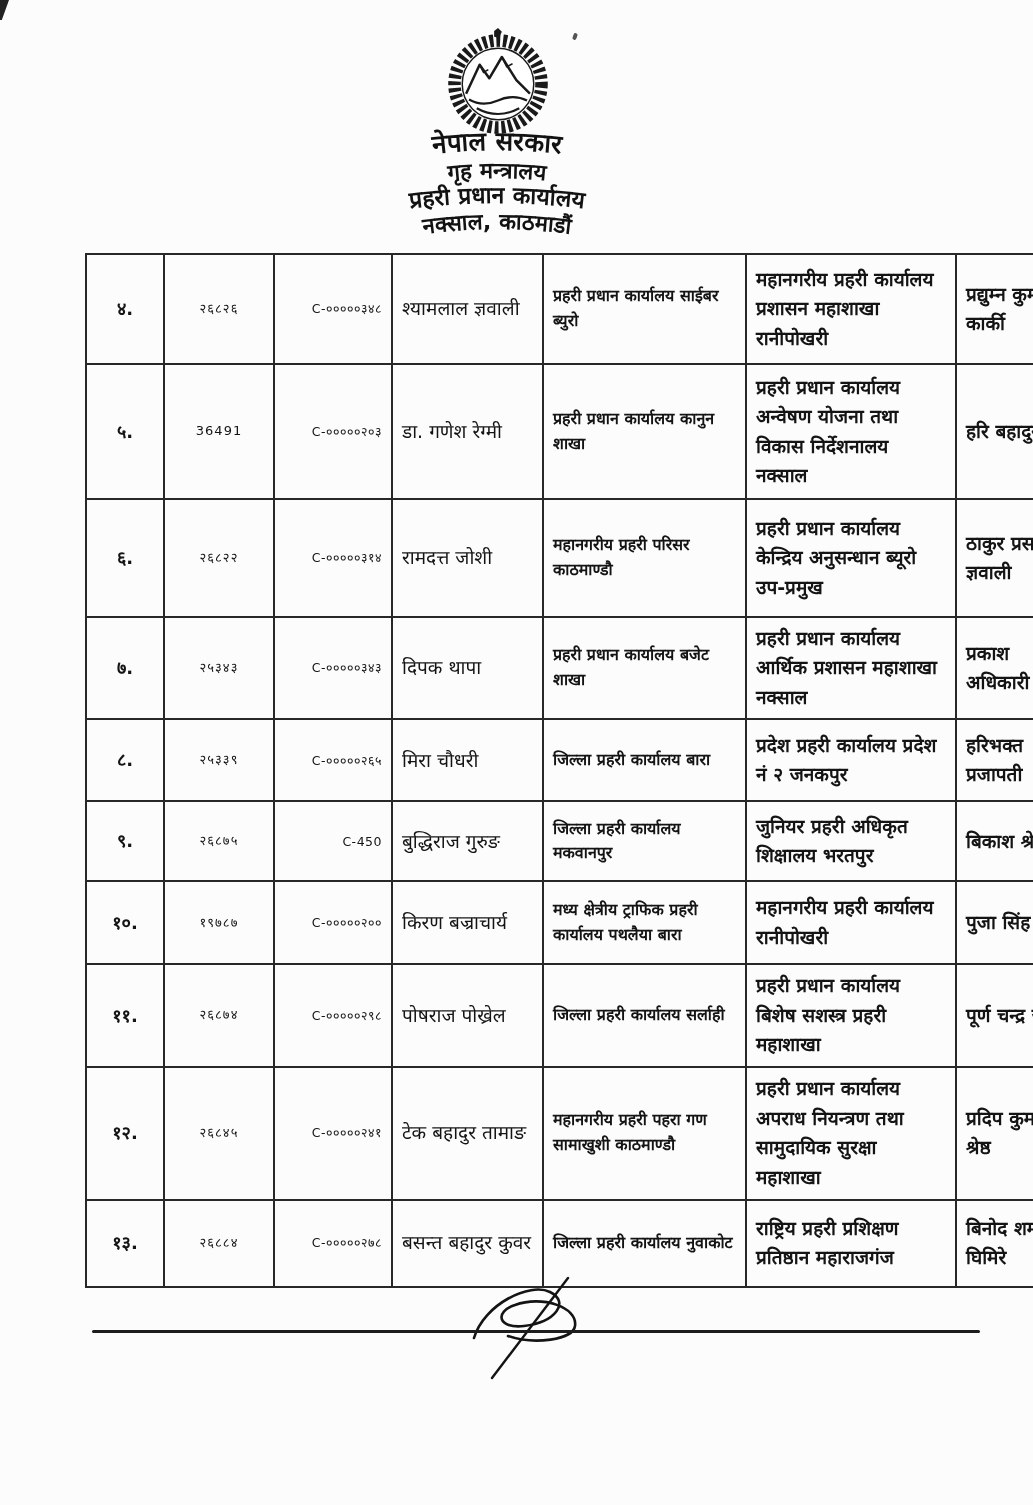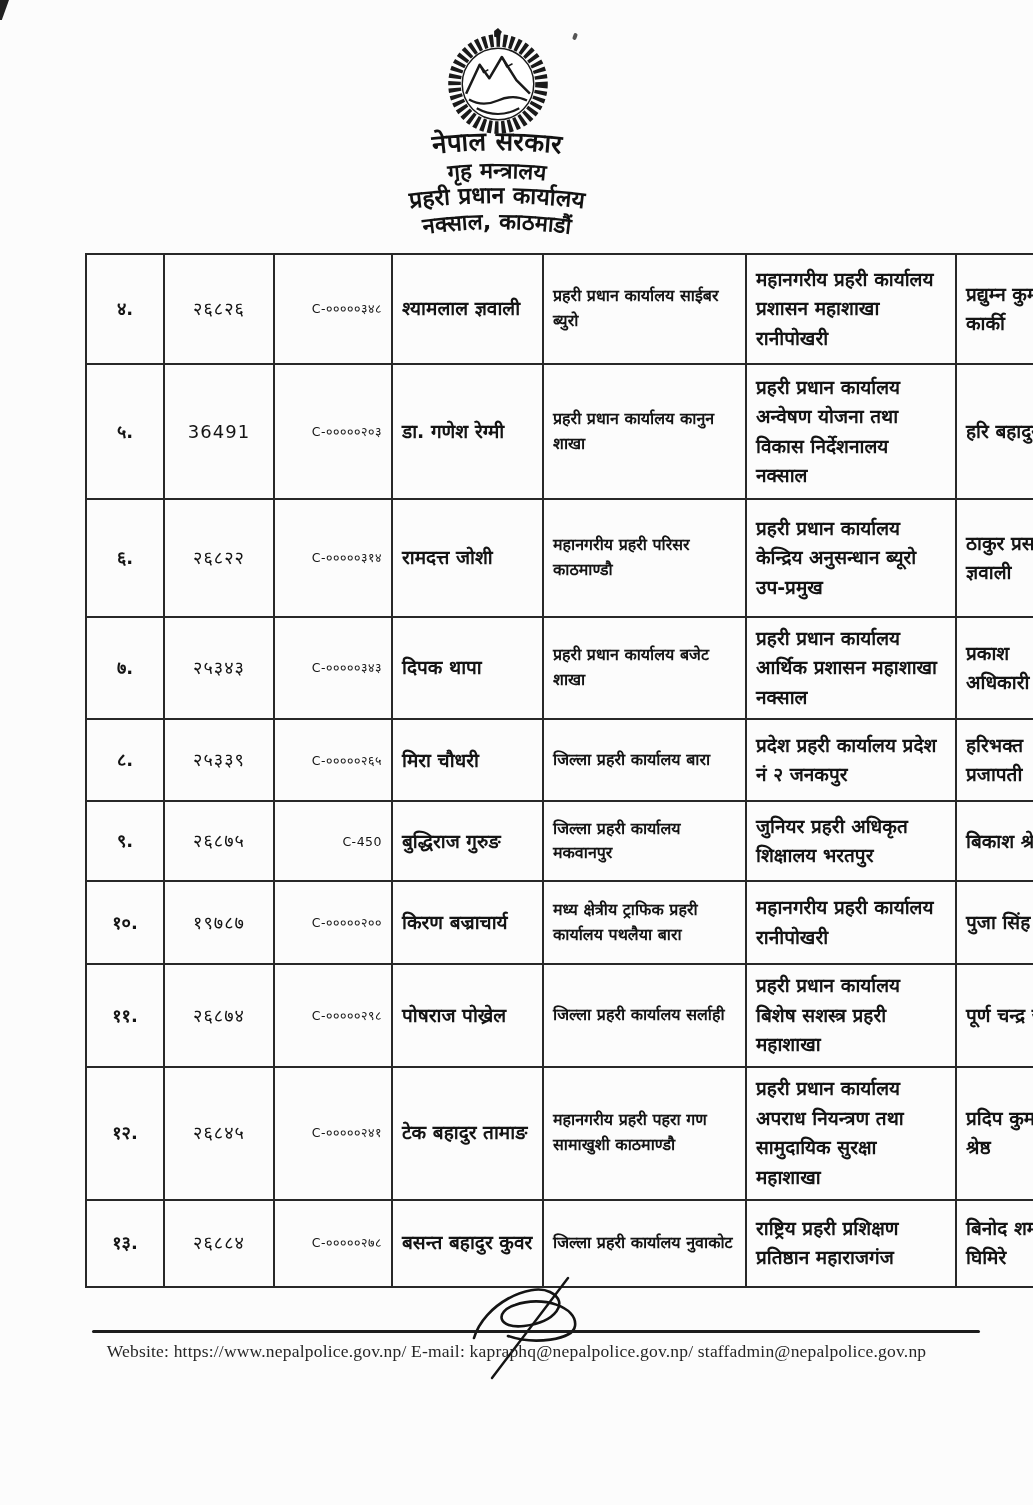--- a/index.html
+++ b/index.html
@@ -30,23 +30,23 @@
   #transfer-table td{
     border:2px solid #282828;
     padding:6px 9px;
     vertical-align:middle;
     line-height:1.55;
     color:#141414;
     overflow:hidden;
     word-wrap:break-word;
   }
   .c-sn  {width:58px; text-align:center;font-size:18px;font-weight:600;}
-  .c-no  {width:90px; text-align:center;font-size:18px;font-weight:500;letter-spacing:1px;color:#2c2c2c;}
+  .c-no  {width:90px; text-align:center;font-size:13px;font-weight:500;letter-spacing:1px;color:#2c2c2c;}
   .c-code{width:98px; text-align:right;font-size:12.5px;font-weight:500;letter-spacing:.5px;color:#2c2c2c;}
-  .c-name{width:131px;font-size:19px;font-weight:700;}
+  .c-name{width:131px;font-size:19px;font-weight:400;}
   .c-of1 {width:183px;font-size:16px;font-weight:600;}
   .c-of2 {width:190px;font-size:19px;font-weight:700;}
   .c-rep {width:113px;font-size:19px;font-weight:600;}
   .h0{height:110px}.h1{height:135px}.h2{height:118px}.h3{height:100px}.h4{height:82px}
   .h5{height:80px}.h6{height:83px}.h7{height:102px}.h8{height:133px}.h9{height:87px}
 
   
   #footer-rule{position:absolute;left:92px;top:1330px;width:888px;height:3px;background:#1d1d1d;border-radius:2px;}
   #signature{position:absolute;left:452px;top:1276px;width:170px;height:105px;}
   #footer-contact{
@@ -200,15 +200,14 @@
 
       </tr>
     </tbody>
   </table>
 
   <svg id="signature" viewBox="0 0 170 105">
     <path d="M 22 62 C 32 28, 78 6, 98 16 C 118 26, 104 46, 72 50 C 46 53, 42 36, 63 29 C 90 19, 126 31, 123 50 C 121 64, 82 69, 56 60" fill="none" stroke="#141414" stroke-width="2.6" stroke-linecap="round"></path>
     <path d="M 116 2 L 40 102" fill="none" stroke="#141414" stroke-width="2.4" stroke-linecap="round"></path>
   </svg>
   <div id="footer-rule"></div>
-  <div id="footer-contact">Website: https://www.nepalpolice.gov.np/ E-mail: kapraphq@nepalpolice.gov.np/ staffadmin@nepalpolice.gov.np</div>
 
 </div>
 
 </body></html>

